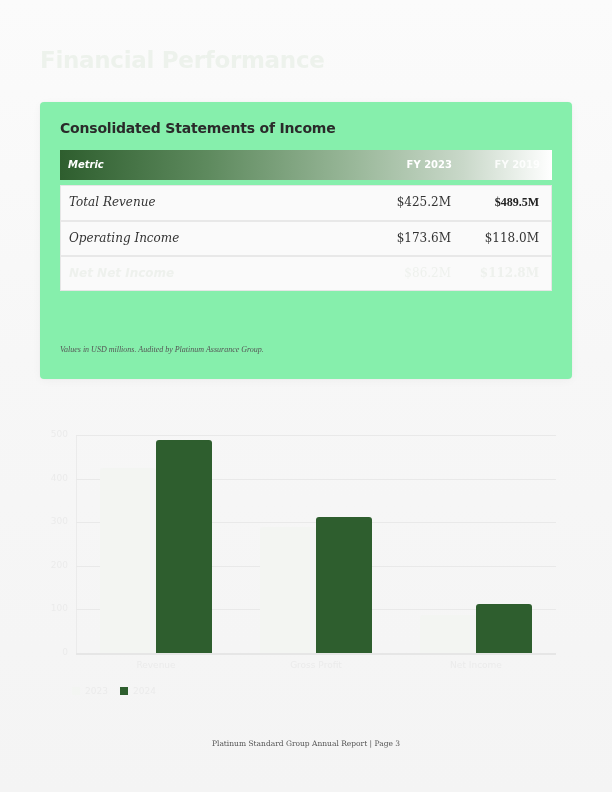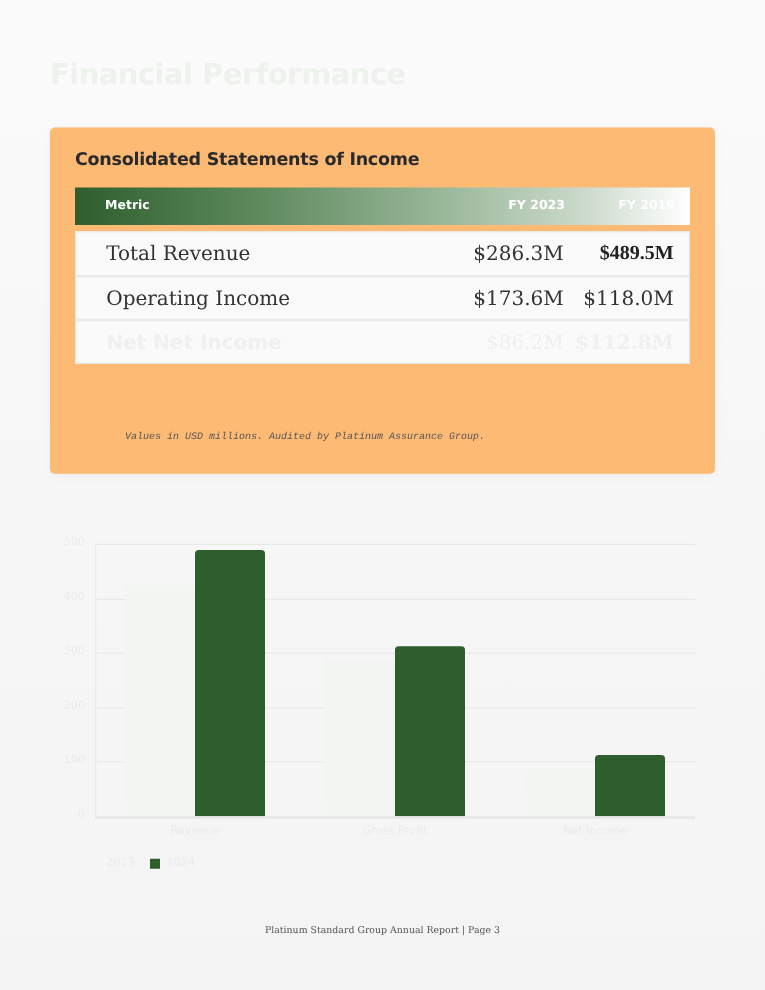--- a/index.html
+++ b/index.html
@@ -11,56 +11,56 @@
     font-family: "Liberation Sans", sans-serif;
   }
   .page-title {
     position: absolute; left: 40px; top: 47px;
     font-family: "DejaVu Sans", sans-serif;
     font-weight: bold; font-size: 23px; letter-spacing: -0.3px;
     color: #edf2ec;
   }
   .card {
     position: absolute; left: 40px; top: 102px; width: 532px; height: 277px;
-    background: #fdba74;
+    background: #86efac;
     border-radius: 4px;
     box-shadow: 0 2px 10px rgba(0,0,0,0.035), 0 0 0 1px rgba(0,0,0,0.01);
   }
   .card-title {
     position: absolute; left: 20px; top: 18px;
     font-family: "DejaVu Sans", sans-serif;
     font-weight: bold; font-size: 14px; color: #2a2a2a; letter-spacing: -0.2px;
   }
   .tbl { position: absolute; left: 20px; top: 48px; width: 492px; }
   .thead {
     position: relative; height: 30px;
     background: linear-gradient(90deg, #2e5e2e 0%, #5e8a5e 30%, #9ab89a 60%, #c9d8c9 82%, #ffffff 100%);
     color: #ffffff;
     font-family: "DejaVu Sans", sans-serif; font-weight: bold; font-size: 10px;
   }
   .thead span, .trow span { position: absolute; top: 0; line-height: 30px; }
-  .c1 { left: 24px; }
+  .c1 { left: 8px; font-style: italic; }
   .c2 { right: 100px; text-align: right; }
   .c3 { right: 12px; text-align: right; }
   .thead .c3 { color: rgba(255,255,255,0.85); }
   .tbody { margin-top: 5px; border: 1px solid #e6e6e6; background: #fafafa; }
   .trow {
     position: relative; height: 35px;
-    font-family: "DejaVu Serif", serif; font-size: 16px; color: #333;
+    font-family: "DejaVu Serif", serif; font-size: 12px; color: #333;
     border-top: 2px solid #e8e8e8;
   }
   .trow:first-child { border-top: none; height: 34px; }
   .trow span { line-height: 33px; }
   .trow .bold { font-weight: bold; color: #222; font-family: Liberation Serif, serif; }
   .trow.faded { color: #eef1ed; }
   .trow.faded .c1 { font-family: "DejaVu Sans", sans-serif; font-weight: bold; }
   .trow.faded .c3 { font-weight: bold; }
   .note {
     position: absolute; left: 20px; top: 243px;
-    font-family: Liberation Mono, monospace; font-style: italic; font-size: 8px; color: #555; margin-left: 40px;
+    font-family: Liberation Serif, serif; font-style: italic; font-size: 8px; color: #555;
   }
 
   .chart { position: absolute; left: 0; top: 420px; width: 612px; height: 290px; }
   .ytick {
     position: absolute; width: 30px; left: 38px; text-align: right;
     font-family: "DejaVu Sans", sans-serif; font-size: 9px; color: #ebebeb;
   }
   .grid { position: absolute; left: 76px; width: 480px; height: 1px; background: #e9e9e9; }
   .yaxis { position: absolute; left: 76px; top: 15px; width: 1px; height: 219px; background: #ebebeb; }
   .xaxis { position: absolute; left: 76px; top: 233px; width: 480px; height: 2px; background: #e6e6e6; }
@@ -91,21 +91,21 @@
 
   <div class="tbl">
     <div class="thead">
       <span class="c1">Metric</span>
       <span class="c2">FY 2023</span>
       <span class="c3">FY 2019</span>
     </div>
     <div class="tbody">
       <div class="trow">
         <span class="c1">Total Revenue</span>
-        <span class="c2">$286.3M</span>
+        <span class="c2">$425.2M</span>
         <span class="c3 bold">$489.5M</span>
       </div>
       <div class="trow">
         <span class="c1">Operating Income</span>
         <span class="c2">$173.6M</span>
         <span class="c3">$118.0M</span>
       </div>
       <div class="trow faded">
         <span class="c1">Net Net Income</span>
         <span class="c2">$86.2M</span>

